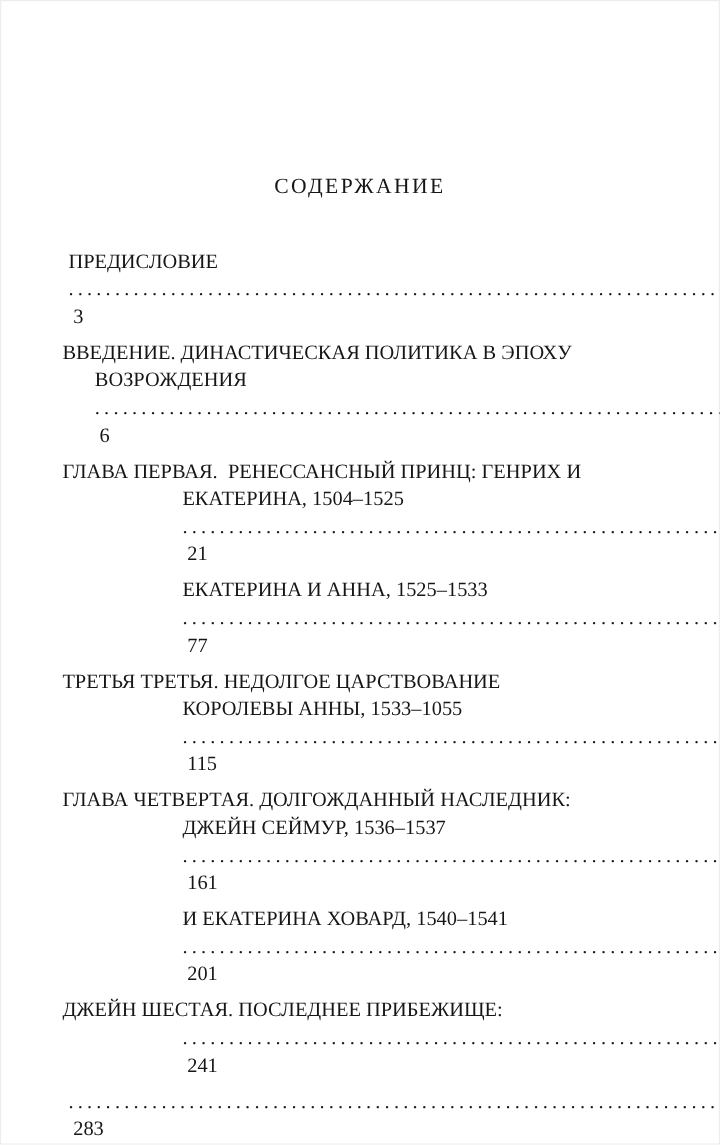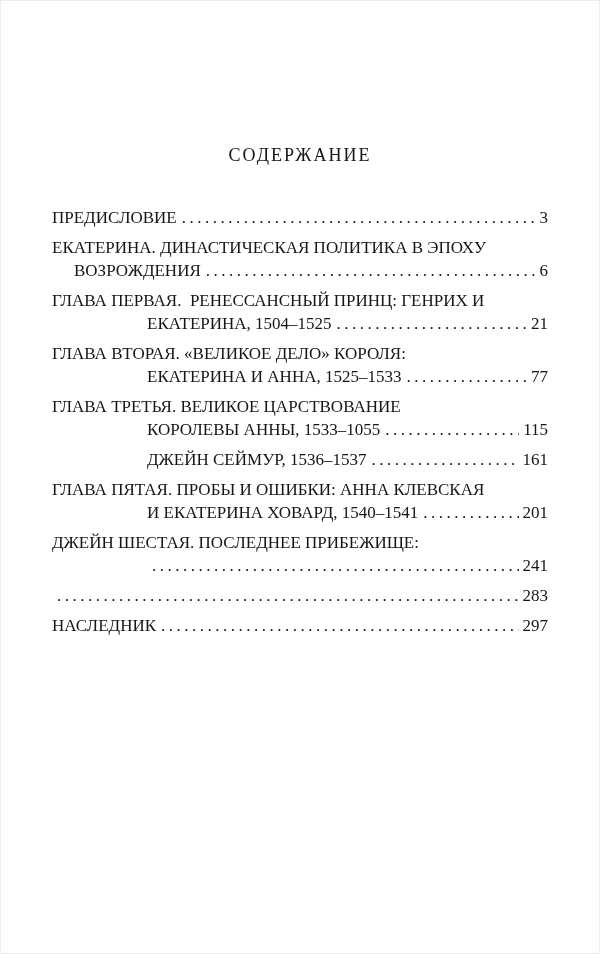--- a/index.html
+++ b/index.html
@@ -31,20 +31,21 @@
   .entries {
     font-size: 17px;
     line-height: 23px;
   }
   .entry {
     margin-bottom: 7px;
   }
   .row {
     display: flex;
     align-items: baseline;
+    flex-direction: column;
   }
   .cont-small { padding-left: 22px; justify-content: center; }
   .cont-deep  { padding-left: 95px; justify-content: flex-end; }
   .line-text {
     white-space: pre;
     flex: 0 0 auto;
   }
   .dots {
     flex: 1 1 auto;
     min-width: 0;
@@ -68,69 +69,66 @@
   <div class="entries">
       <div class="entry">
         <div class="row">
           <span class="line-text">ПРЕДИСЛОВИЕ</span>
           <span class="dots">..................................................................................................................................</span>
           <span class="pagenum">3</span>
         </div>
       </div>
       <div class="entry">
         <div class="row">
-          <span class="line-text">ЕКАТЕРИНА. ДИНАСТИЧЕСКАЯ ПОЛИТИКА В ЭПОХУ</span>
+          <span class="line-text">ВВЕДЕНИЕ. ДИНАСТИЧЕСКАЯ ПОЛИТИКА В ЭПОХУ</span>
         </div>
         <div class="row cont-small">
           <span class="line-text">ВОЗРОЖДЕНИЯ</span>
           <span class="dots">..................................................................................................................................</span>
           <span class="pagenum">6</span>
         </div>
       </div>
       <div class="entry">
         <div class="row">
           <span class="line-text">ГЛАВА ПЕРВАЯ.  РЕНЕССАНСНЫЙ ПРИНЦ: ГЕНРИХ И</span>
         </div>
         <div class="row cont-deep">
           <span class="line-text">ЕКАТЕРИНА, 1504–1525</span>
           <span class="dots">..................................................................................................................................</span>
           <span class="pagenum">21</span>
         </div>
       </div>
       <div class="entry">
-        <div class="row">
-          <span class="line-text">ГЛАВА ВТОРАЯ. «ВЕЛИКОЕ ДЕЛО» КОРОЛЯ:</span>
-        </div>
         <div class="row cont-deep">
           <span class="line-text">ЕКАТЕРИНА И АННА, 1525–1533</span>
           <span class="dots">..................................................................................................................................</span>
           <span class="pagenum">77</span>
         </div>
       </div>
       <div class="entry">
         <div class="row">
-          <span class="line-text">ГЛАВА ТРЕТЬЯ. ВЕЛИКОЕ ЦАРСТВОВАНИЕ</span>
+          <span class="line-text">ТРЕТЬЯ ТРЕТЬЯ. НЕДОЛГОЕ ЦАРСТВОВАНИЕ</span>
         </div>
         <div class="row cont-deep">
           <span class="line-text">КОРОЛЕВЫ АННЫ, 1533–1055</span>
           <span class="dots">..................................................................................................................................</span>
           <span class="pagenum">115</span>
         </div>
       </div>
       <div class="entry">
+        <div class="row">
+          <span class="line-text">ГЛАВА ЧЕТВЕРТАЯ. ДОЛГОЖДАННЫЙ НАСЛЕДНИК:</span>
+        </div>
         <div class="row cont-deep">
           <span class="line-text">ДЖЕЙН СЕЙМУР, 1536–1537</span>
           <span class="dots">..................................................................................................................................</span>
           <span class="pagenum">161</span>
         </div>
       </div>
       <div class="entry">
-        <div class="row">
-          <span class="line-text">ГЛАВА ПЯТАЯ. ПРОБЫ И ОШИБКИ: АННА КЛЕВСКАЯ</span>
-        </div>
         <div class="row cont-deep">
           <span class="line-text">И ЕКАТЕРИНА ХОВАРД, 1540–1541</span>
           <span class="dots">..................................................................................................................................</span>
           <span class="pagenum">201</span>
         </div>
       </div>
       <div class="entry">
         <div class="row">
           <span class="line-text">ДЖЕЙН ШЕСТАЯ. ПОСЛЕДНЕЕ ПРИБЕЖИЩЕ:</span>
         </div>

